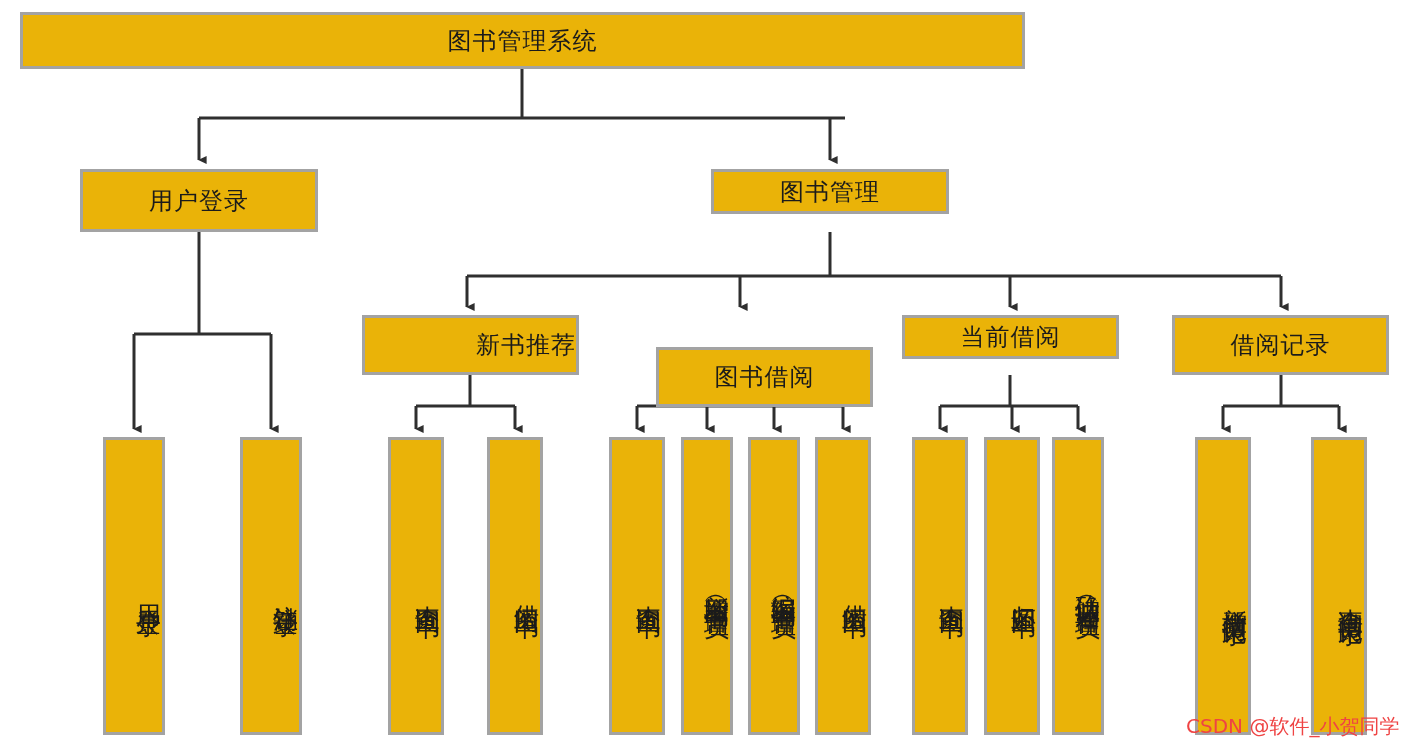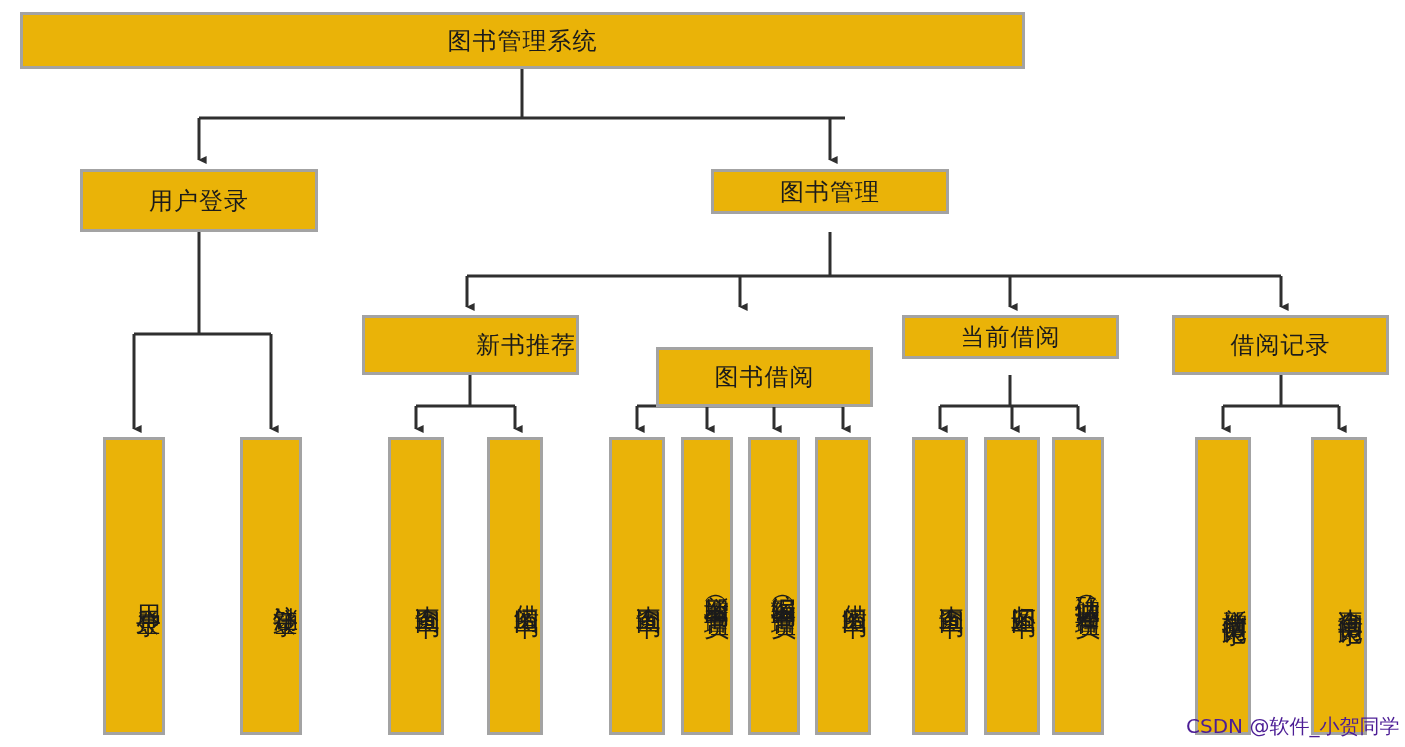--- a/index.html
+++ b/index.html
@@ -58,21 +58,21 @@
     top: 0;
     width: 1405px;
     height: 747px;
     pointer-events: none;
   }
   .watermark {
     position: absolute;
     left: 1186px;
     top: 713px;
     font-size: 20px;
-    color: #4c1d95;
+    color: #ef4444;
     white-space: nowrap;
     font-family: "DejaVu Sans", sans-serif;
   }
 </style>
 </head>
 <body>
 
 <div id="canvas">
 
   <svg class="links" viewBox="0 0 1405 747">

